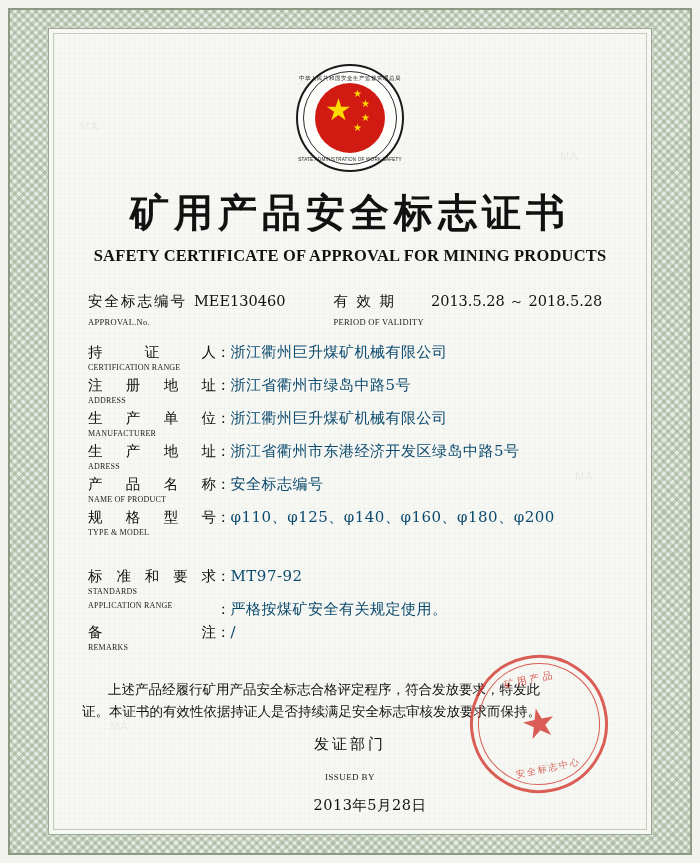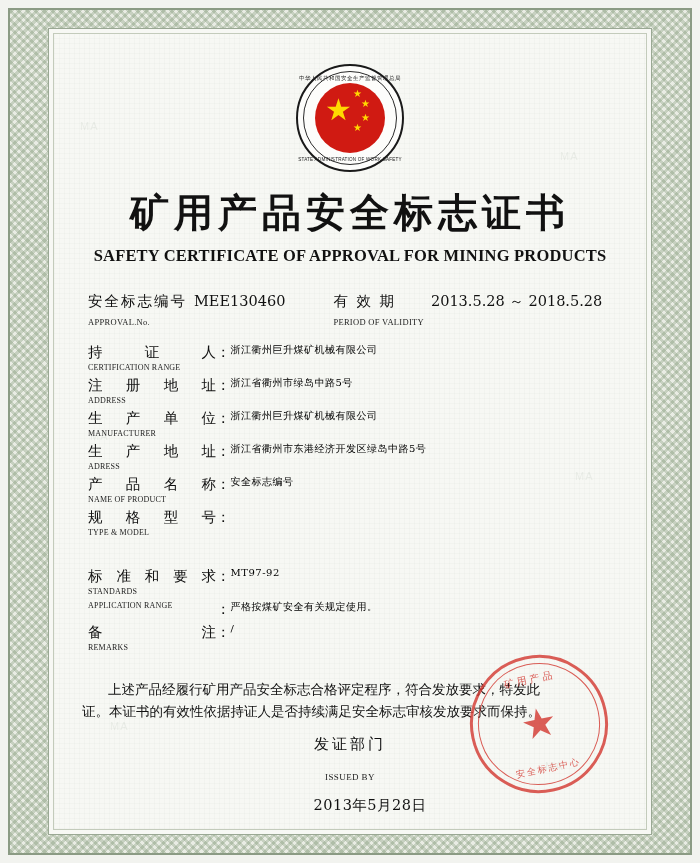--- a/index.html
+++ b/index.html
@@ -232,22 +232,22 @@
     font-size: 8px;
     letter-spacing: 0.2px;
   }
   .field-colon {
     flex: 0 0 12px;
     font-size: 14.5px;
     color: #111;
     font-family: "DejaVu Serif", serif;
   }
   .field-value {
-    font-size: 10px;
-    color: #000000;
+    font-size: 15px;
+    color: #0c4a6e;
     font-family: "DejaVu Serif", serif;
     letter-spacing: 0.5px;
     padding-top: 0px;
     text-align: right;
   }
 
   .section-gap { height: 26px; }
 
   
   .statement {
@@ -440,20 +440,21 @@
         <div class="field-colon">：</div>
         <div class="field-value">安全标志编号</div>
       </div>
 
       <div class="field-row">
         <div class="field-label">
           <span class="lbl-cn">规 格 型 号</span>
           <span class="lbl-en">TYPE &amp; MODEL</span>
         </div>
         <div class="field-colon">：</div>
+        <div class="field-value">φ110、φ125、φ140、φ160、φ180、φ200</div>
       </div>
 
       <div class="section-gap"></div>
 
       <div class="field-row">
         <div class="field-label">
           <span class="lbl-cn">标准和要求</span>
           <span class="lbl-en">STANDARDS</span>
         </div>
         <div class="field-colon">：</div>

